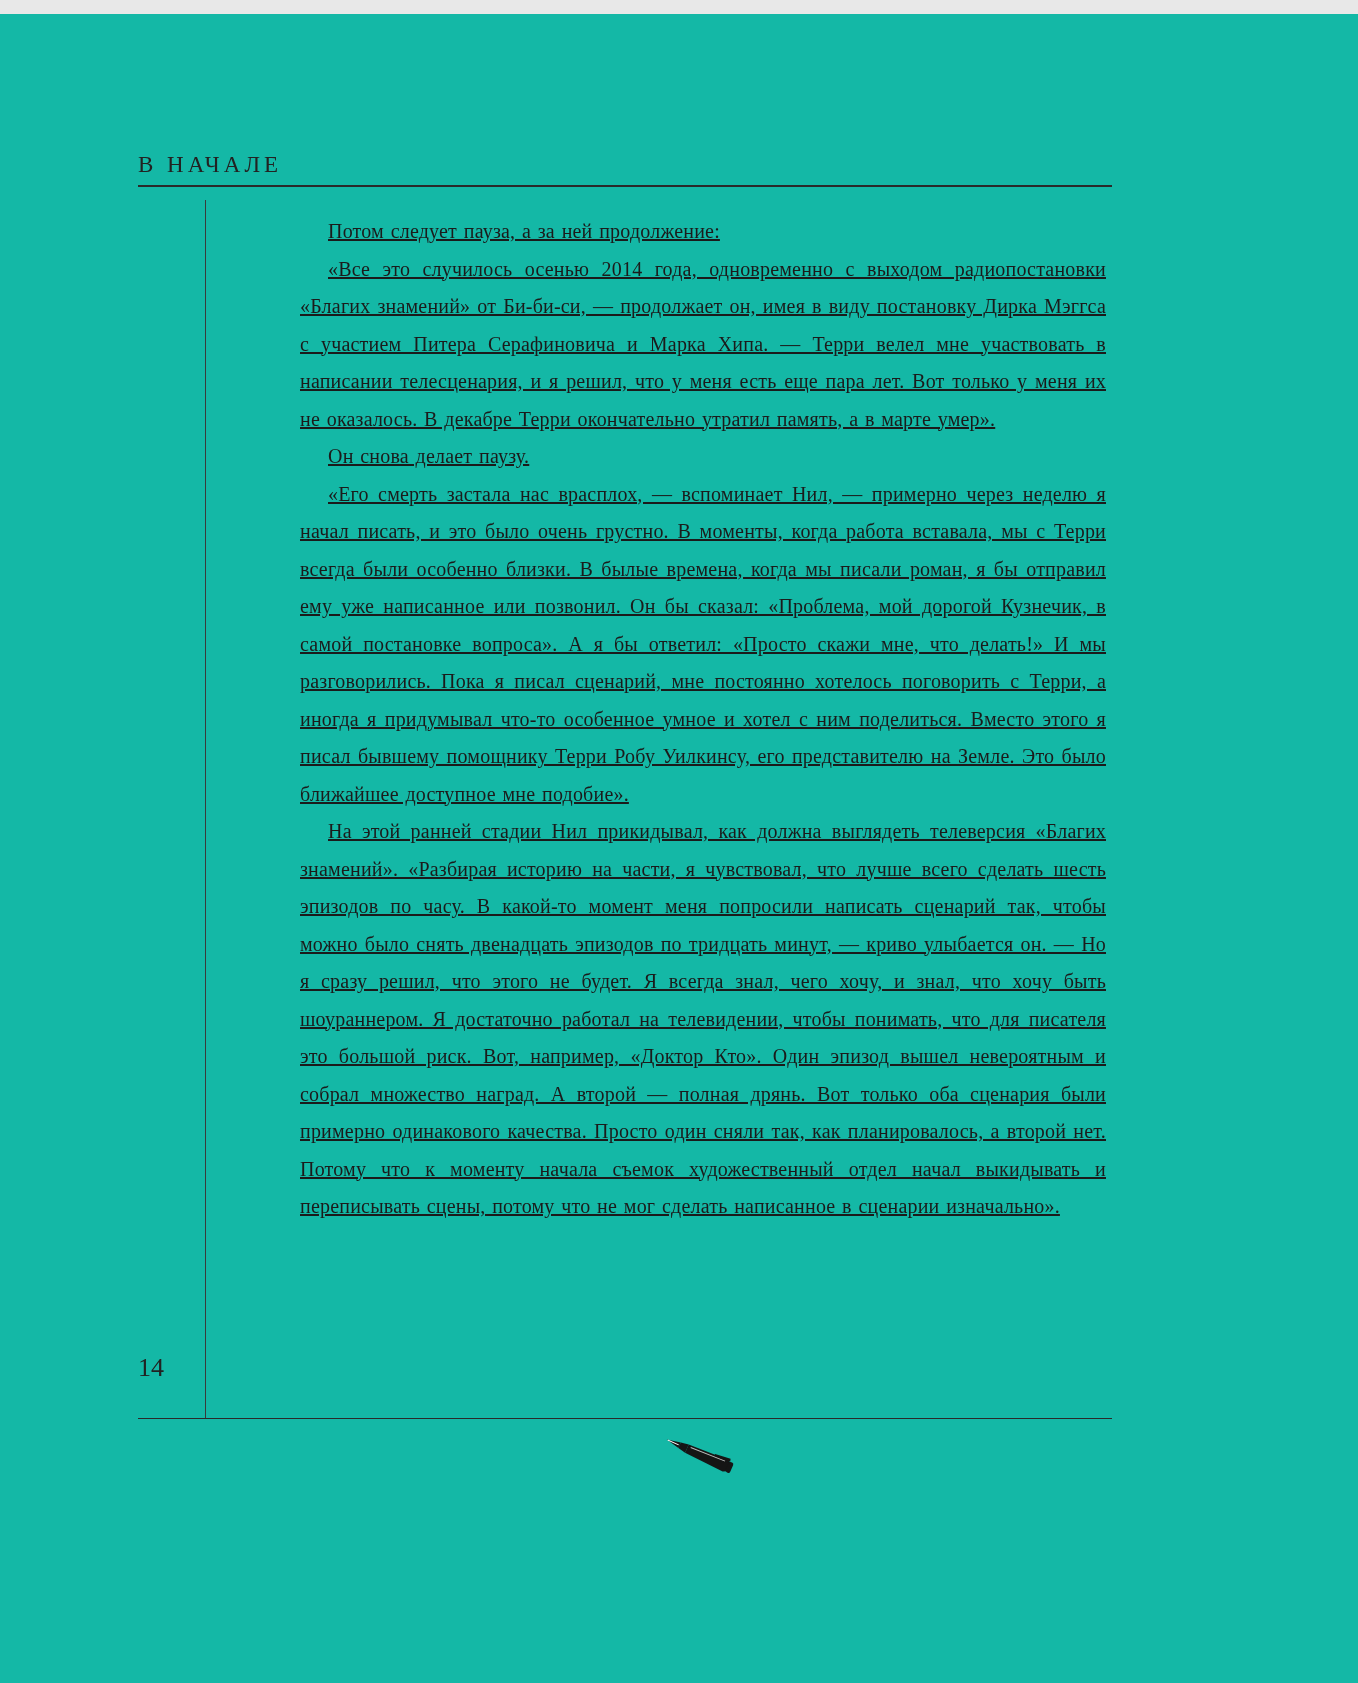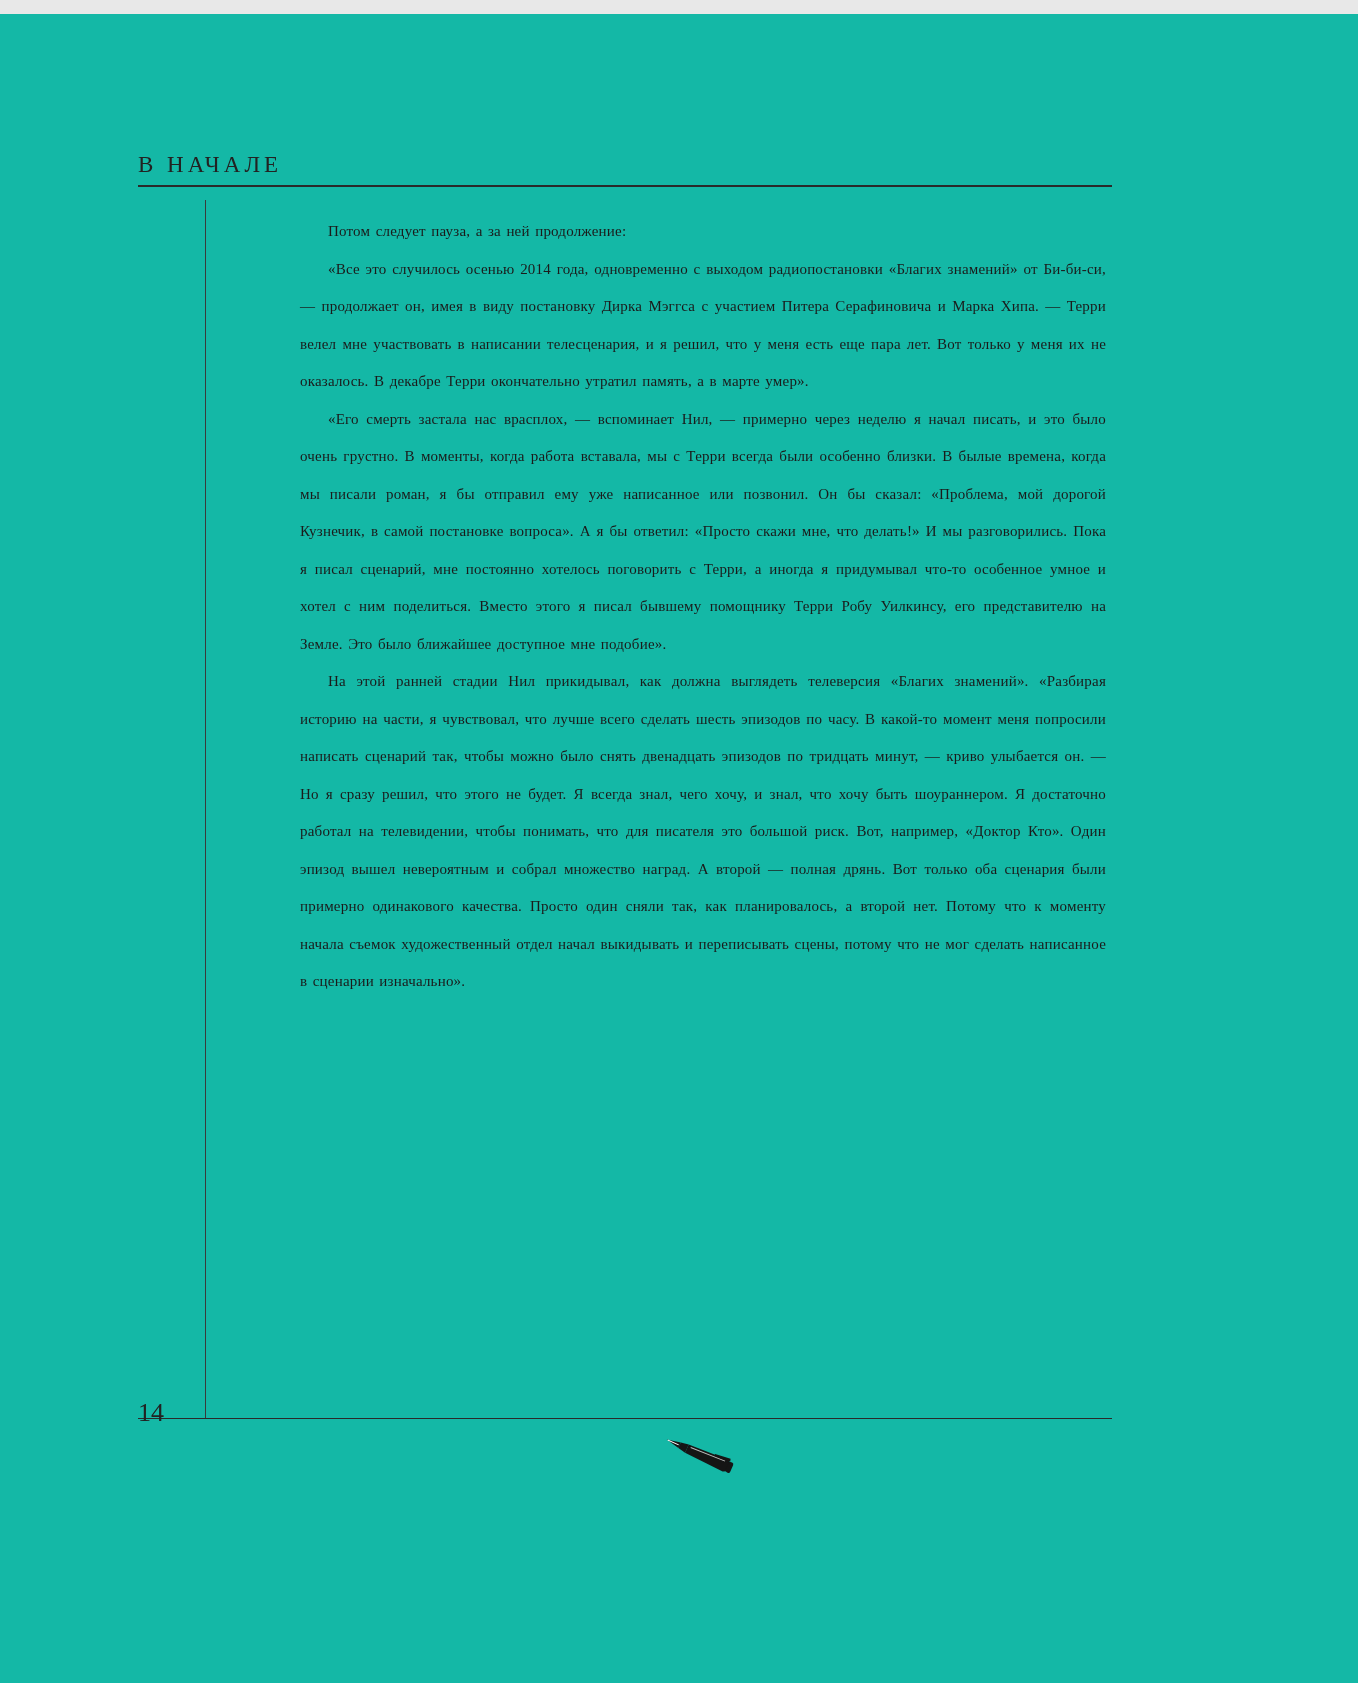--- a/index.html
+++ b/index.html
@@ -42,39 +42,40 @@
     background: #3a3a3a;
   }
   .body-text {
     position: absolute;
     left: 300px;
     top: 199px;
     width: 806px;
   }
   .body-text p {
     margin: 0;
-    font-size: 15px;
+    font-size: 20px;
     line-height: 37.5px;
     text-align: justify;
     text-indent: 28px;
     letter-spacing: 0.2px;
     word-spacing: 1.5px;
+    text-decoration: underline;
   }
   .foot-rule {
     position: absolute;
     left: 138px;
     top: 1404px;
     width: 974px;
     height: 1px;
     background: #2a2a2a;
   }
   .page-number {
     position: absolute;
     left: 138px;
-    top: 1384px;
+    top: 1339px;
     font-size: 26px;
     color: #222;
   }
   .pen-wrap {
     position: absolute;
     left: 655px;
     top: 1412px;
     width: 90px;
     height: 60px;
   }
@@ -86,20 +87,21 @@
 
   <div class="running-head">В НАЧАЛЕ</div>
 
   <div class="head-rule"></div>
 
   <div class="vertical-rule"></div>
 
   <div class="body-text">
     <p>Потом следует пауза, а за ней продолжение:</p>
     <p>«Все это случилось осенью 2014 года, одновременно с выходом радиопостановки «Благих знамений» от Би-би-си, — продолжает он, имея в виду постановку Дирка Мэггса с участием Питера Серафиновича и Марка Хипа. — Терри велел мне участвовать в написании телесценария, и я решил, что у меня есть еще пара лет. Вот только у меня их не оказалось. В декабре Терри окончательно утратил память, а в марте умер».</p>
+    <p>Он снова делает паузу.</p>
     <p>«Его смерть застала нас врасплох, — вспоминает Нил, — примерно через неделю я начал писать, и это было очень грустно. В моменты, когда работа вставала, мы с Терри всегда были особенно близки. В былые времена, когда мы писали роман, я бы отправил ему уже написанное или позвонил. Он бы сказал: «Проблема, мой дорогой Кузнечик, в самой постановке вопроса». А я бы ответил: «Просто скажи мне, что делать!» И мы разговорились. Пока я писал сценарий, мне постоянно хотелось поговорить с Терри, а иногда я придумывал что-то особенное умное и хотел с ним поделиться. Вместо этого я писал бывшему помощнику Терри Робу Уилкинсу, его представителю на Земле. Это было ближайшее доступное мне подобие».</p>
     <p>На этой ранней стадии Нил прикидывал, как должна выглядеть телеверсия «Благих знамений». «Разбирая историю на части, я чувствовал, что лучше всего сделать шесть эпизодов по часу. В какой-то момент меня попросили написать сценарий так, чтобы можно было снять двенадцать эпизодов по тридцать минут, — криво улыбается он. — Но я сразу решил, что этого не будет. Я всегда знал, чего хочу, и знал, что хочу быть шоураннером. Я достаточно работал на телевидении, чтобы понимать, что для писателя это большой риск. Вот, например, «Доктор Кто». Один эпизод вышел невероятным и собрал множество наград. А второй — полная дрянь. Вот только оба сценария были примерно одинакового качества. Просто один сняли так, как планировалось, а второй нет. Потому что к моменту начала съемок художественный отдел начал выкидывать и переписывать сцены, потому что не мог сделать написанное в сценарии изначально».</p>
   </div>
 
   <div class="foot-rule"></div>
 
   <div class="page-number">14</div>
 
   <div class="pen-wrap">
     <svg width="90" height="60" viewBox="0 0 90 60" xmlns="http://www.w3.org/2000/svg">

